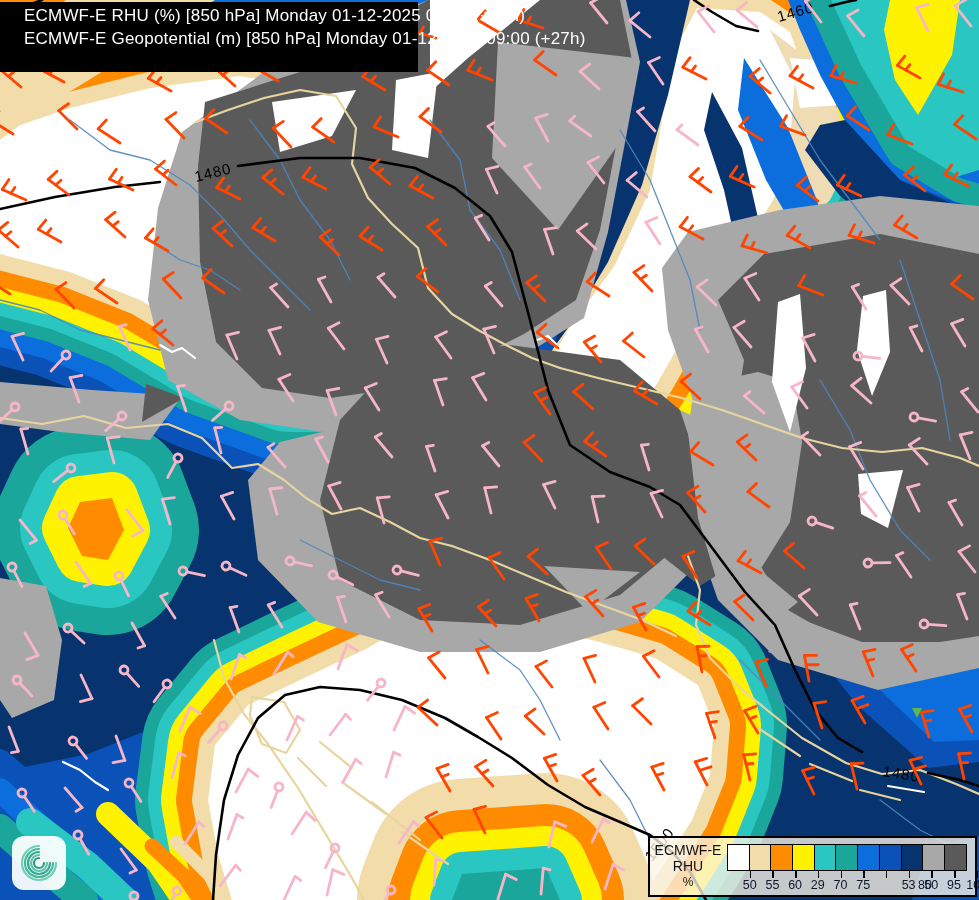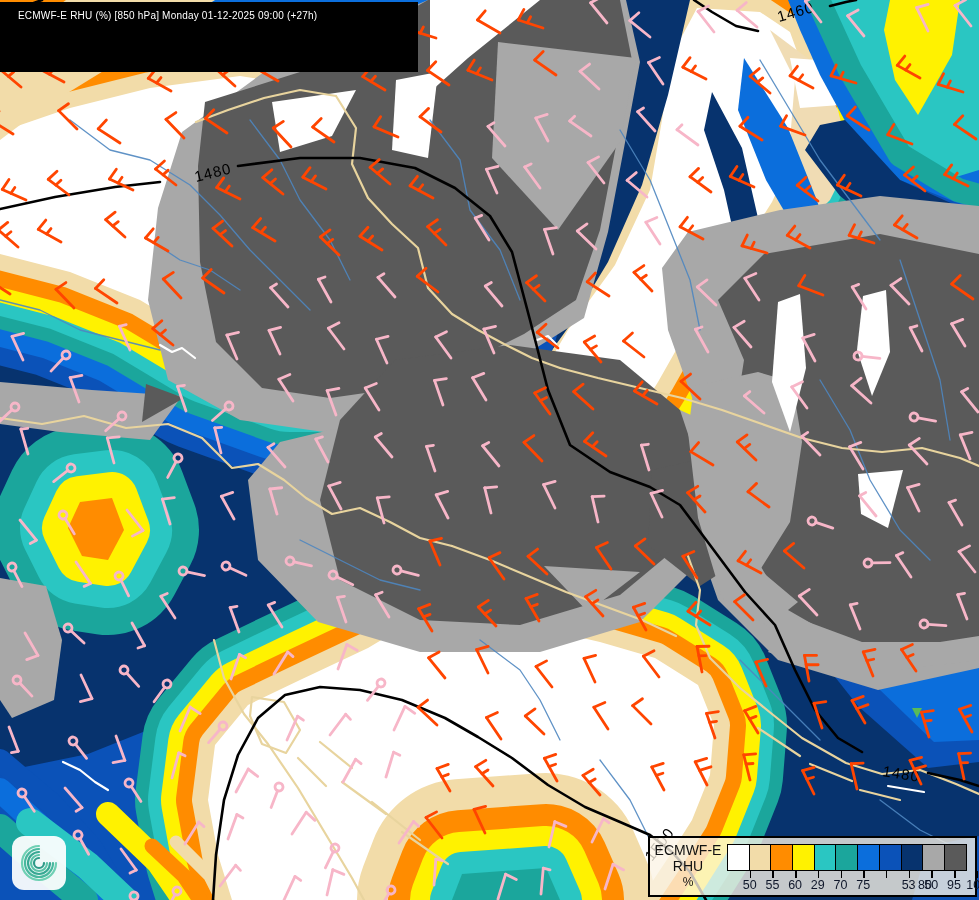--- a/index.html
+++ b/index.html
@@ -1,19 +1,19 @@
 <!DOCTYPE html>
 <html><head>
 <meta charset="utf-8">
 <style>
   html,body{margin:0;padding:0;background:#fff;}
   #stage{position:relative;width:979px;height:900px;overflow:hidden;font-family:"Liberation Sans",sans-serif;}
   #map-svg{position:absolute;left:0;top:0;}
   #title-box{position:absolute;left:0;top:2px;width:418px;height:70px;background:#000;color:#fff;
-             font-size:10px;line-height:23px;padding:2px 0 0 18px;box-sizing:border-box;letter-spacing:.2px;}
+             font-size:17px;line-height:23px;padding:2px 0 0 24px;box-sizing:border-box;letter-spacing:.2px;}
   #title-box div{white-space:nowrap;}
   #legend-box{position:absolute;left:648px;top:836px;width:329px;height:61px;
               background:rgba(251,244,229,0.78);border:2px solid #000;box-sizing:border-box;}
   #legend-left{position:absolute;left:0;top:0;width:76px;height:57px;text-align:center;color:#111;}
   #legend-model{font-size:14px;margin-top:4px;}
   #legend-field{font-size:14px;margin-top:0;}
   #legend-unit{font-size:12px;margin-top:1px;}
   #legend-swatches{position:absolute;left:77px;top:6px;height:27px;display:flex;}
   .swatch{width:20.7px;height:25px;border:1px solid #000;border-left:none;}
   .swatch:first-child{border-left:1px solid #000;}
@@ -1392,20 +1392,21 @@
         <line x1="26" y1="0" x2="24.78446275633149" y2="6.893654271085456"></line>
       </g>
       <g transform="translate(605,889) rotate(288)" stroke="#F7B6C8" stroke-width="2.8" fill="none" stroke-linecap="round">
         <line x1="0" y1="0" x2="26" y2="0"></line>
         <line x1="26" y1="0" x2="23.916221867996835" y2="11.817693036146496"></line>
       </g>
     </svg>
 
   <div id="title-box">
     <div>ECMWF-E RHU (%) [850 hPa] Monday 01-12-2025 09:00 (+27h)</div>
+    <div>ECMWF-E Geopotential (m) [850 hPa] Monday 01-12-2025 09:00 (+27h)</div>
   </div>
 
   <div id="legend-box">
     <div id="legend-left">
       <div id="legend-model">ECMWF-E</div>
       <div id="legend-field">RHU</div>
       <div id="legend-unit">%</div>
     </div>
     <div id="legend-swatches">
         <div class="swatch" style="background: rgb(255, 255, 255);"></div>

